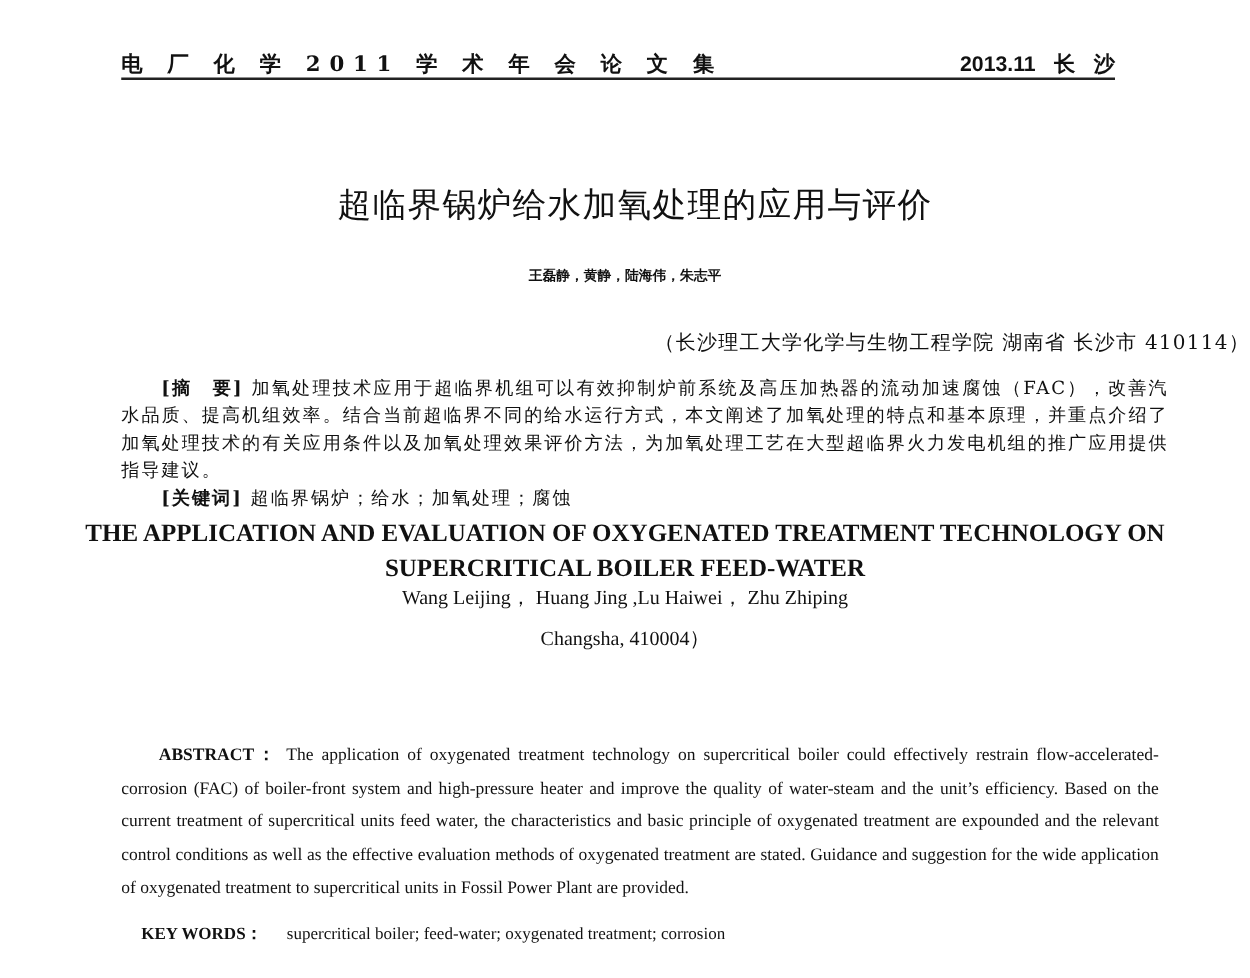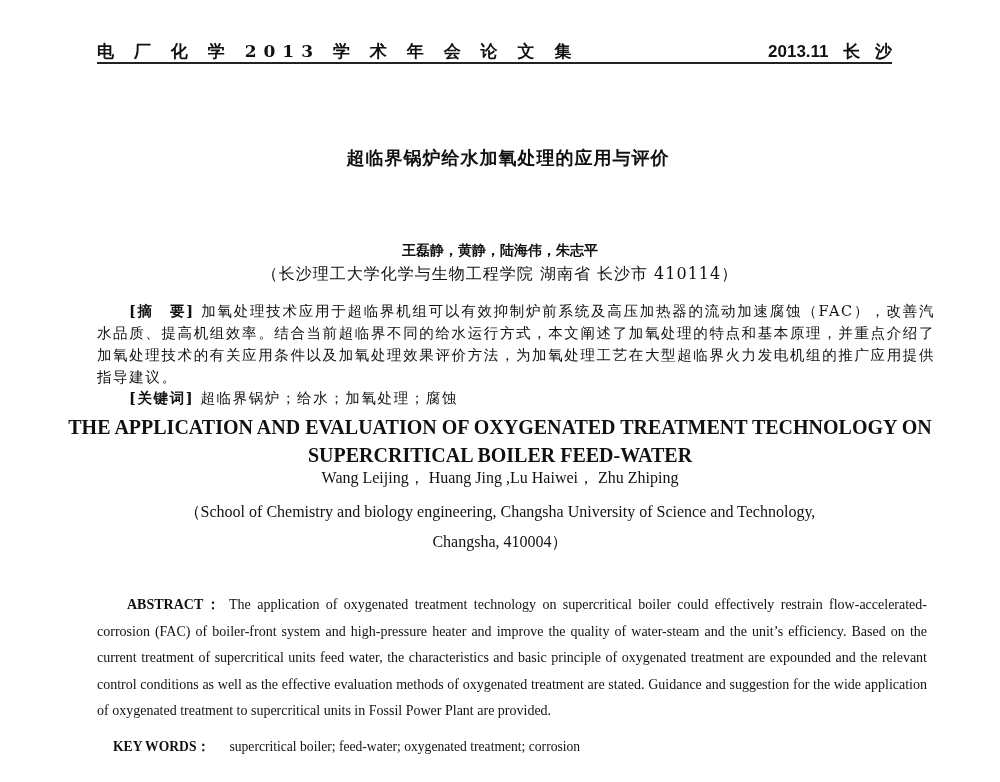--- a/index.html
+++ b/index.html
@@ -42,41 +42,40 @@
     font-family: Liberation Sans, sans-serif;
     word-spacing: 10px;
   }
 
   
   .title-cn {
     position: absolute;
     left: 0; right: 0;
     top: 146px;
     text-align: center;
-    font-size: 18px;
-    font-weight: bold;
+    font-size: 27px;
+    font-weight: normal;
     font-family: "DejaVu Sans", sans-serif;
     letter-spacing: 1px;
     padding-left: 16px;
   }
   .authors-cn {
     position: absolute;
     left: 0; right: 0;
     top: 213px;
     text-align: center;
-    font-size: 14px;
+    font-size: 11px;
     font-weight: bold;
     font-family: "DejaVu Sans", sans-serif;
-    margin-top: 29px;
   }
   .affil-cn {
     position: absolute;
     left: 0; right: 0;
     top: 264px;
-    text-align: center;
+    text-align: right;
     font-size: 16px;
     font-family: "DejaVu Serif", serif;
     letter-spacing: 1px;
   }
 
   
   .abstract-cn {
     position: absolute;
     left: 97px;
     top: 300px;
@@ -154,21 +153,21 @@
     font-family: "Liberation Serif", serif;
   }
   .keywords-en .label { margin-right: 16px; }
 </style>
 </head>
 <body>
 
 <div class="page">
 
   <div class="running-header">
-    <span class="rh-left">电 厂 化 学 2013 学 术 年 会 论 文 集</span>
+    <span class="rh-left">电 厂 化 学 2011 学 术 年 会 论 文 集</span>
     <span class="rh-right">2013.11  长  沙</span>
   </div>
 
   <div class="title-cn">超临界锅炉给水加氧处理的应用与评价</div>
   <div class="authors-cn">王磊静，黄静，陆海伟，朱志平</div>
   <div class="affil-cn">（长沙理工大学化学与生物工程学院  湖南省  长沙市  410114）</div>
 
   <div class="abstract-cn">
     <span class="label">[摘　要]</span>
     <span>加氧处理技术应用于超临界机组可以有效抑制炉前系统及高压加热器的流动加速腐蚀（FAC），改善汽水品质、提高机组效率。结合当前超临界不同的给水运行方式，本文阐述了加氧处理的特点和基本原理，并重点介绍了加氧处理技术的有关应用条件以及加氧处理效果评价方法，为加氧处理工艺在大型超临界火力发电机组的推广应用提供指导建议。</span>
@@ -180,21 +179,20 @@
   </div>
 
   <div class="title-en">
     <div>THE APPLICATION AND EVALUATION OF OXYGENATED TREATMENT TECHNOLOGY ON</div>
     <div>SUPERCRITICAL BOILER FEED-WATER</div>
   </div>
 
   <div class="authors-en">Wang Leijing， Huang Jing ,Lu Haiwei， Zhu Zhiping</div>
 
   <div class="affil-en">
-    <div>（School of Chemistry and biology engineering, Changsha University of Science and Technology,</div>
     <div>Changsha, 410004）</div>
   </div>
 
   <div class="abstract-en">
     <span class="label">ABSTRACT：</span>
     <span>The application of oxygenated treatment technology on supercritical boiler could effectively restrain flow-accelerated-corrosion (FAC) of boiler-front system and high-pressure heater and improve the quality of water-steam and the unit’s efficiency. Based on the current treatment of supercritical units feed water, the characteristics and basic principle of oxygenated treatment are expounded and the relevant control conditions as well as the effective evaluation methods of oxygenated treatment are stated. Guidance and suggestion for the wide application of oxygenated treatment to supercritical units in Fossil Power Plant are provided.</span>
   </div>
 
   <div class="keywords-en">
     <span class="label">KEY WORDS：</span>

